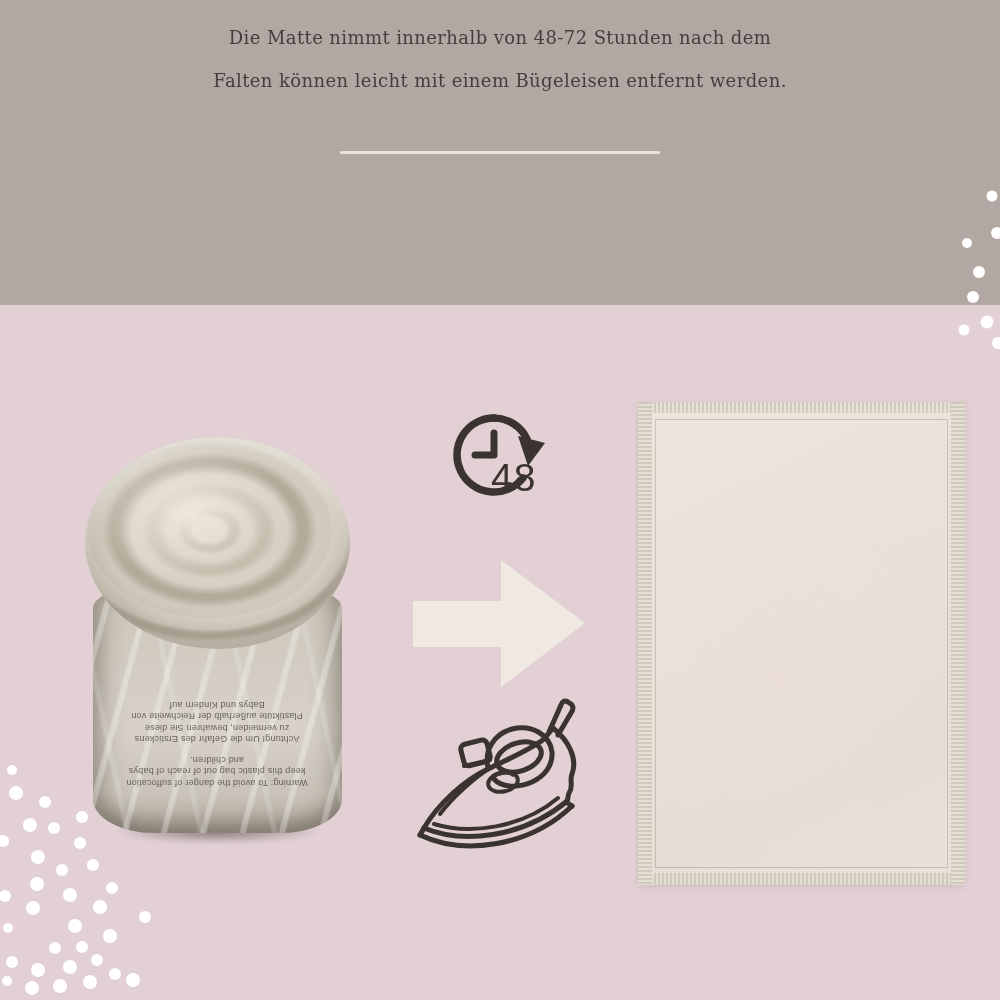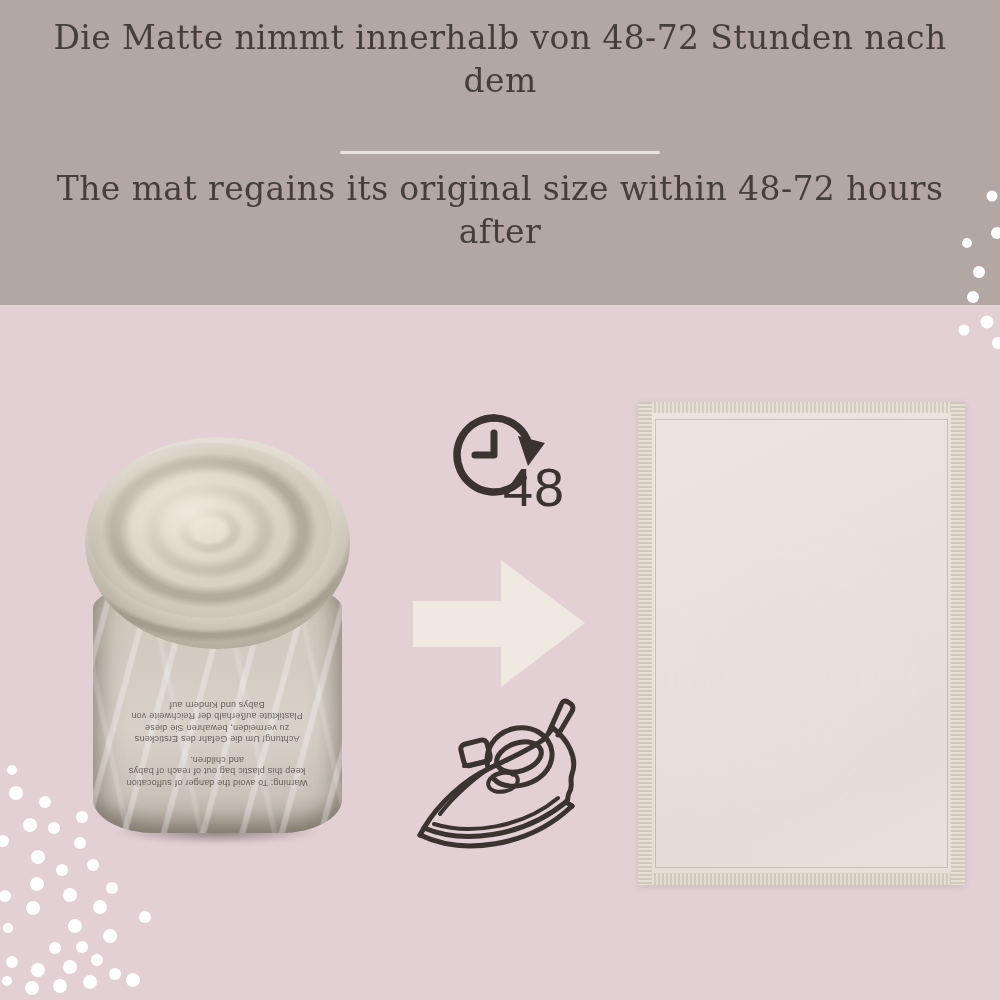--- a/index.html
+++ b/index.html
@@ -3,21 +3,21 @@
 <meta charset="utf-8">
 <style>
   html,body{margin:0;padding:0;background:#888;}
   .page{position:relative;width:1000px;height:1000px;overflow:hidden;
         font-family:"DejaVu Serif",serif;}
   
   .top-section{position:absolute;left:0;top:0;width:1000px;height:305px;background:#b3a7a4;}
   .bottom-section{position:absolute;left:0;top:305px;width:1000px;height:695px;background:#e2d0d5;}
   
   .para{position:absolute;left:30px;right:30px;text-align:center;color:#453f3c;
-        font-size:33px;line-height:43px;letter-spacing:.4px;}
+        font-size:18px;line-height:43px;letter-spacing:.4px;}
   .para-de{top:16px;}
   .para-en{top:167px;}
   .divider{position:absolute;left:340px;top:151px;width:320px;height:3px;
            background:#eee8e1;border-radius:2px;opacity:.92;}
   
   .roll{position:absolute;left:85px;top:437px;width:265px;height:398px;}
   .roll-shadow{position:absolute;left:28px;right:28px;bottom:-9px;height:24px;
       background:radial-gradient(ellipse at 50% 50%,rgba(70,60,50,.55),rgba(70,60,50,0) 70%);
       filter:blur(2px);}
   .roll-body{position:absolute;left:8px;right:8px;top:150px;bottom:2px;
@@ -34,22 +34,22 @@
         repeating-radial-gradient(ellipse 96% 86% at 47% 44%,
           #d9d2c4 0 16px,#b7ae9f 22px 27px,#d5cec0 34px 42px,#c1b8a9 52px 58px,
           #d8d1c3 68px 78px,#b3aa9b 90px 97px,#d2cbbd 108px 122px);
       box-shadow:inset 0 -16px 24px rgba(120,110,98,.38),inset 0 8px 14px rgba(255,255,255,.45);}
   .roll-warning{position:absolute;left:16px;width:232px;top:252px;transform:rotate(180deg);
       font-family:"Liberation Sans",sans-serif;font-size:9px;line-height:11.5px;
       color:#4e4944;text-align:center;letter-spacing:.2px;opacity:.82;filter:blur(.3px);}
   .roll-warning .blk{margin-bottom:9px;}
   
   .clock{position:absolute;left:448px;top:406px;width:112px;height:118px;}
-  .hours{position:absolute;left:55px;top:50px;font-family:"Liberation Sans",sans-serif;
-         font-size:54px;color:#3a332f;letter-spacing:1px;}
+  .hours{position:absolute;left:43px;top:50px;font-family:"Liberation Sans",sans-serif;
+         font-size:39px;color:#3a332f;letter-spacing:1px;}
   
   .arrow{position:absolute;left:413px;top:560px;width:172px;height:127px;}
   
   .iron{position:absolute;left:400px;top:678px;width:220px;height:200px;}
   
   .mat{position:absolute;left:638px;top:402px;width:327px;height:483px;border-radius:2px;
        background:linear-gradient(155deg,#ece6df 0%,#e8e1da 45%,#e5ded6 75%,#e9e2da 100%);
        box-shadow:0 2px 6px rgba(120,100,95,.18);}
   .fringe{position:absolute;}
   .fringe-l{left:0;top:0;bottom:0;width:14px;
@@ -66,24 +66,24 @@
   .dot{position:absolute;background:#ffffff;border-radius:50%;transform:translate(-50%,-50%);z-index:5;}
 </style>
 </head>
 <body>
 
 <div class="page">
 
   <div class="top-section">
     <div class="para para-de">
       <div>Die Matte nimmt innerhalb von 48-72 Stunden nach dem</div>
+      <div>Falten können leicht mit einem Bügeleisen entfernt werden.</div>
     </div>
     <div class="divider"></div>
     <div class="para para-en">
-      <div>The mat regains its original size within 48-72 hours after</div>
     </div>
   </div>
 
   <div class="bottom-section"></div>
 
   <div class="roll">
     <div class="roll-shadow"></div>
     <div class="roll-body"></div>
     <div class="roll-top"></div>
     <div class="roll-warning">

